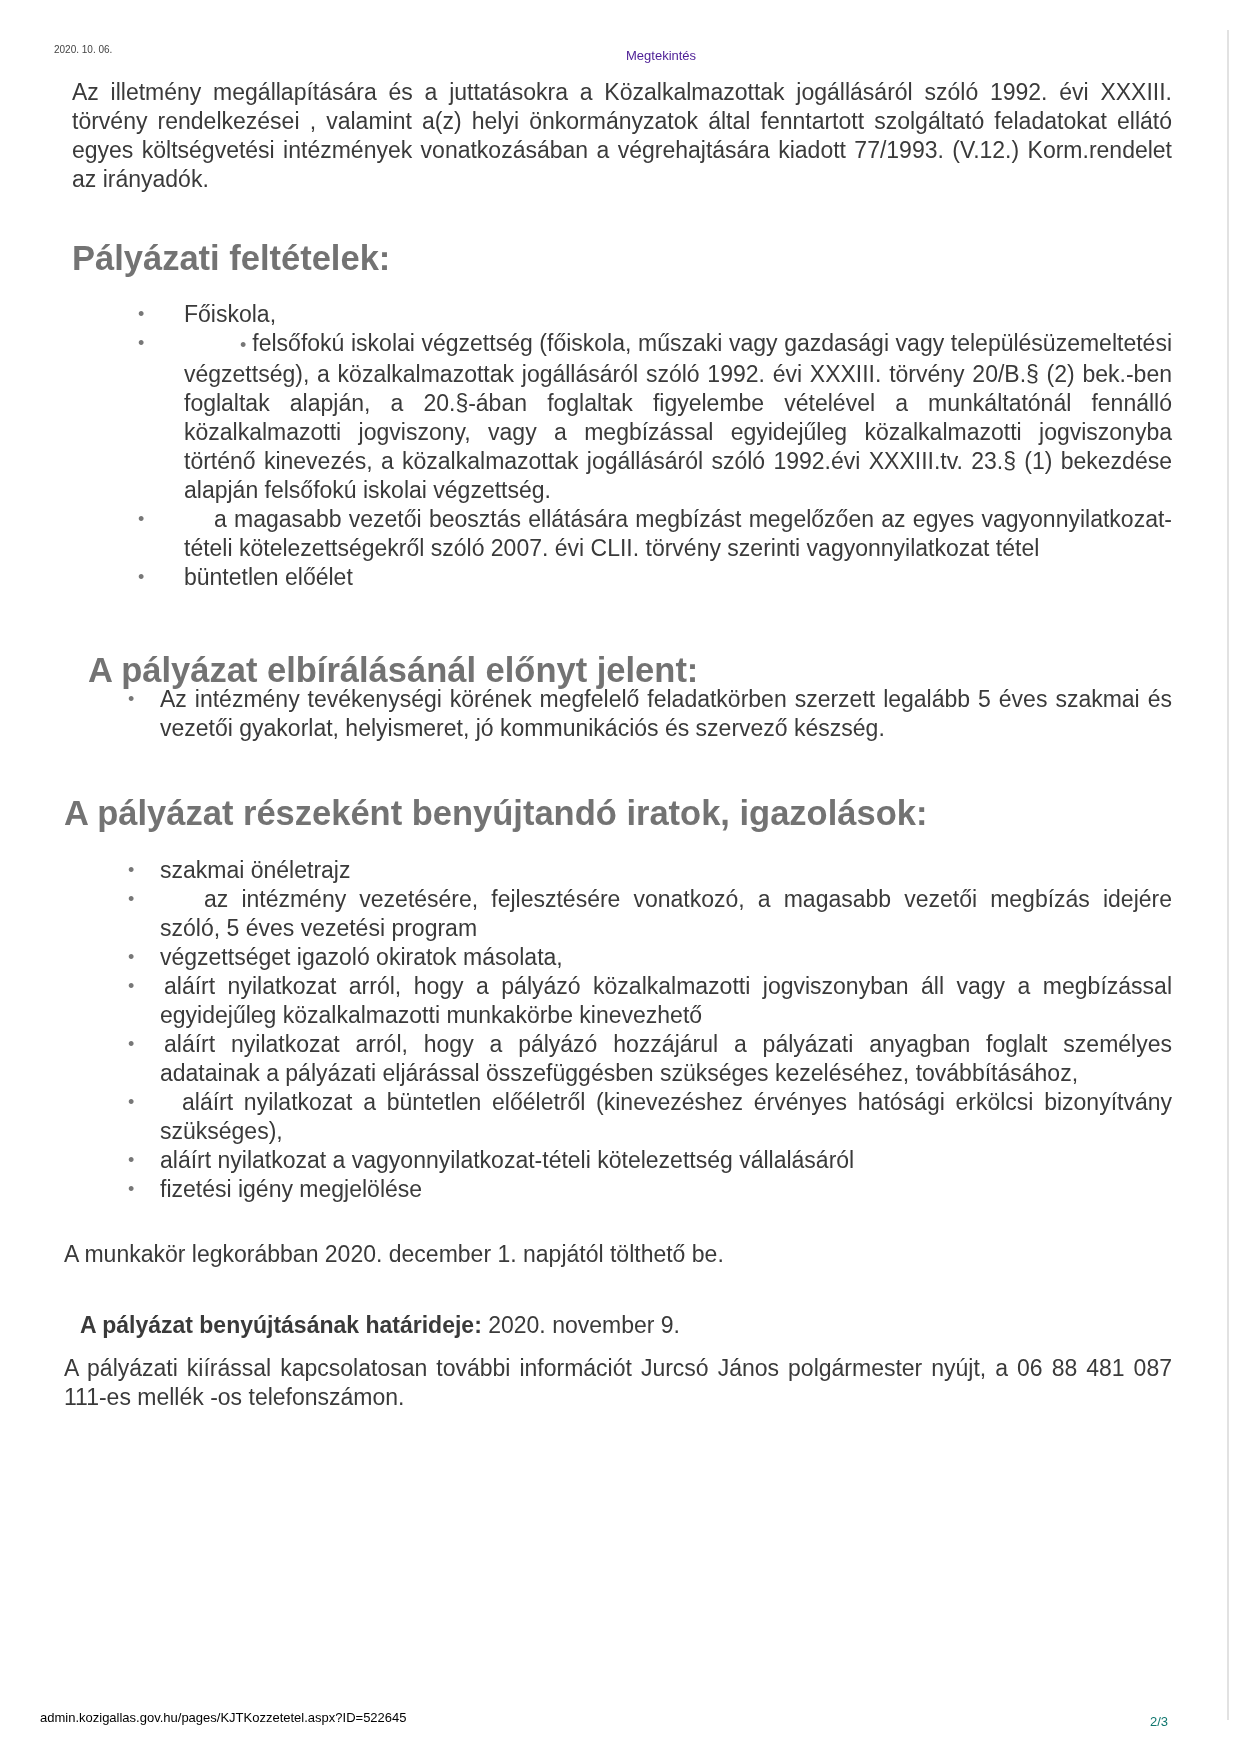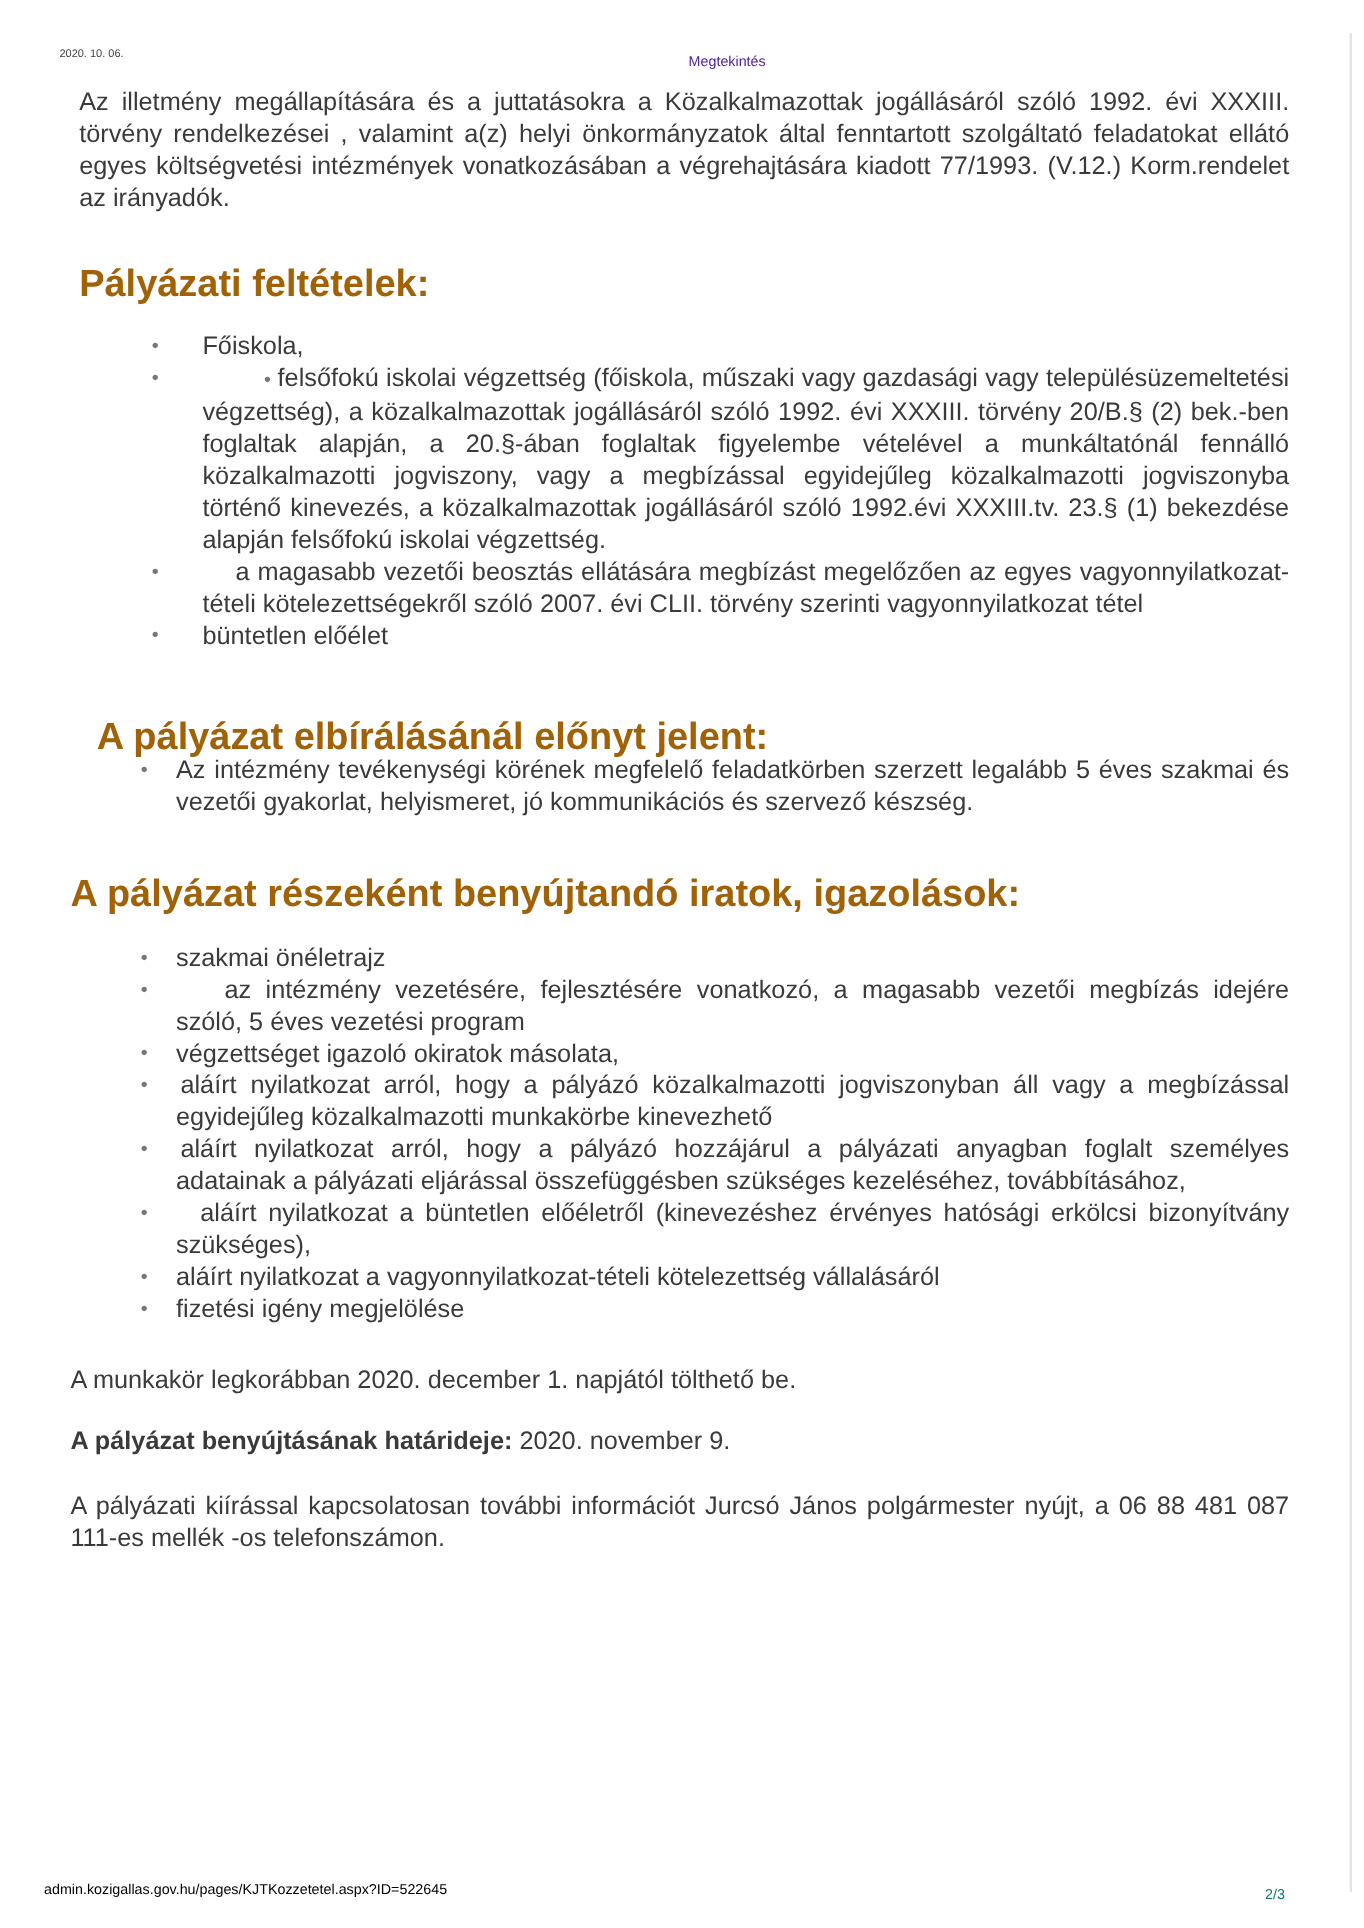--- a/index.html
+++ b/index.html
@@ -23,39 +23,39 @@
       position: absolute; left: 626px; top: 48px;
       font-size: 13px; color: #4c1d95;
     }
     .page {
       position: absolute; left: 72px; top: 78px; width: 1100px;
       font-size: 23px; line-height: 29px;
     }
     .just { text-align: justify; }
     .p-intro { margin: 0; }
     .heading {
-      font-weight: bold; margin: 0; color: #a16207;
+      font-weight: bold; margin: 0; color: #737373;
     }
     .h1 { position: absolute; left: 0; top: 166px; }
     ul.blist { list-style: none; margin: 0; padding: 0; }
     ul.blist li { position: relative; padding-left: 112px; text-align: justify; }
     ul.blist li .bullet {
       position: absolute; left: 66px; top: 0; font-size: 18px; color: #777;
     }
     .inner-bullet { color: #777; font-size: 18px; margin-left: 56px; margin-right: 6px; }
     .indent-sp { display: inline-block; }
 
     .sec1 { position: absolute; left: 0; top: 222px; width: 1100px; }
     .h2 { position: absolute; left: -8px; top: 578px; margin-left: 24px; }
     .sec2 { position: absolute; left: 0; top: 607px; width: 1100px; }
     .h3 { position: absolute; left: -8px; top: 721px; }
     .sec3 { position: absolute; left: 0; top: 778px; width: 1100px; }
     .h4 { position: absolute; left: -8px; top: 1108px; }
     .p-date1 { position: absolute; left: -8px; top: 1162px; margin: 0; text-align: center; }
-    .p-deadline { position: absolute; left: -8px; top: 1217px; margin: 0; }
+    .p-deadline { position: absolute; left: -8px; top: 1217px; margin: 16px; }
     .p-contact { position: absolute; left: -8px; top: 1276px; width: 1108px; margin: 0; }
 
     .ftr-url {
       position: absolute; left: 40px; top: 1710px; font-size: 13px; color: #000000; text-align: right;
     }
     .ftr-page {
       position: absolute; left: 1150px; top: 1714px; font-size: 13px; color: #0f766e;
     }
   </style>
 </head>

